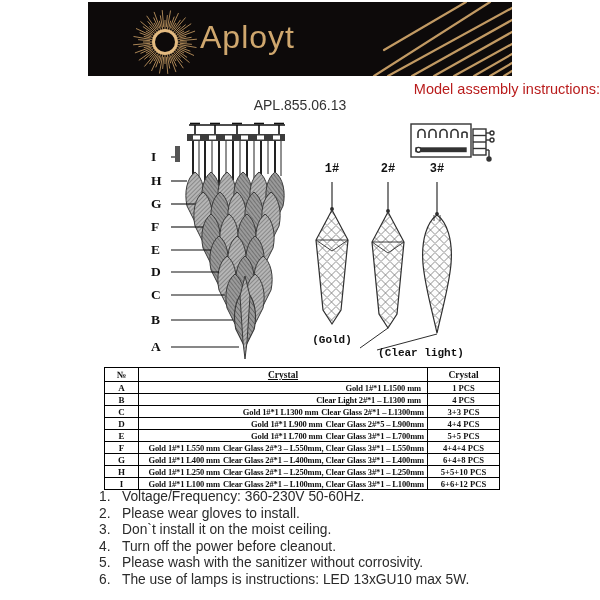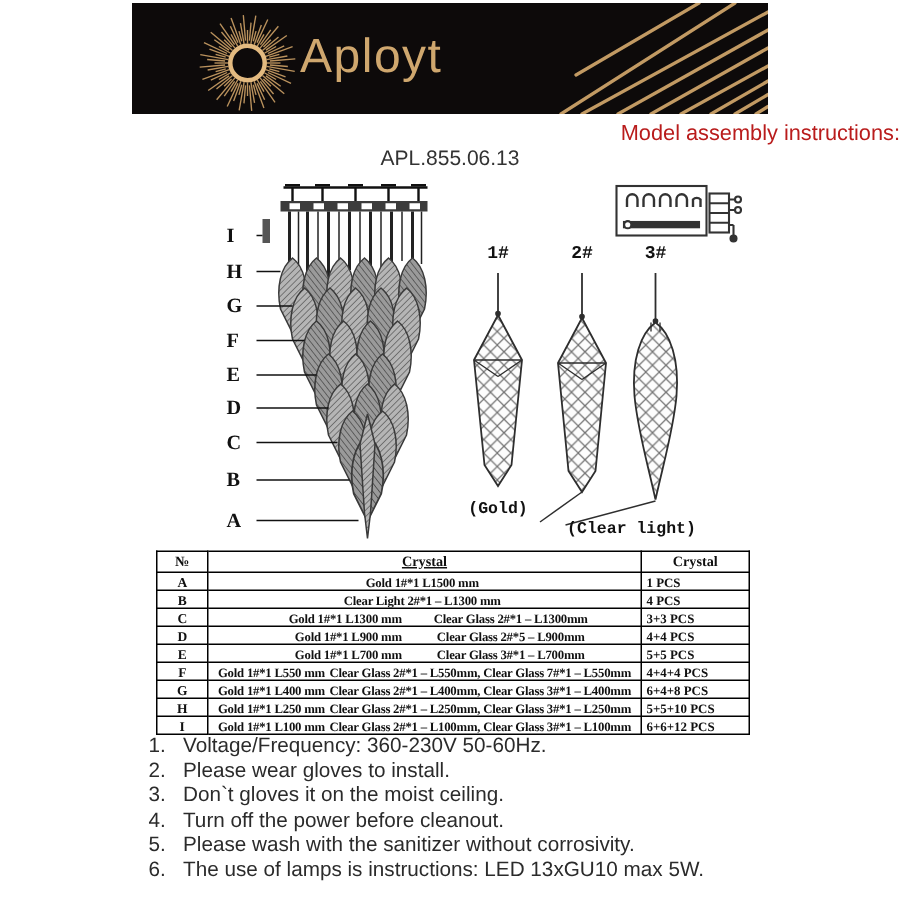--- a/index.html
+++ b/index.html
@@ -31,22 +31,22 @@
   .pfin{position:absolute;font-family:"Liberation Mono",monospace;font-weight:700;font-size:11px;color:#111;text-align:center;}
 
   
   table.parts{position:absolute;left:104px;top:367px;width:396px;border-collapse:collapse;table-layout:fixed;
     font-family:"Liberation Serif",serif;font-weight:700;color:#111;}
   table.parts td,table.parts th{border:1px solid #000;padding:0.5px 3px;white-space:nowrap;overflow:hidden;}
   th.h-num{width:34px;font-size:9.5px;height:14px;}
   th.h-cr{font-size:9.5px;text-decoration:underline;}
   th.h-qty{width:72px;font-size:9.5px;}
   td.c-num{text-align:center;font-size:9px;height:10.5px;}
-  td.c-cr{font-size:8.5px;letter-spacing:-0.15px;text-align:center;}
-  td.c-qty{font-size:8.6px;}
+  td.c-cr{font-size:8.5px;letter-spacing:-0.15px;text-align:right;}
+  td.c-qty{text-align:center;font-size:8.6px;}
   tbody tr:nth-child(n+3):nth-child(-n+5) .cl{display:inline-block;min-width:112px;}
   .cr{margin-left:3px;}
 
   
   .notes{position:absolute;left:99px;top:489px;width:460px;list-style:none;}
   .notes li{font-size:13.8px;line-height:16.6px;color:#2b2b2b;display:flex;}
   .notes .n{width:23px;flex:none;}
 </style>
 </head>
 <body>
@@ -341,21 +341,21 @@
     <td class="c-cr"><span class="cl">Gold 1#*1 L900 mm</span><span class="cr">Clear Glass 2#*5 – L900mm</span></td>
     <td class="c-qty">4+4 PCS</td>
         </tr>
         <tr>
           <td class="c-num">E</td>
     <td class="c-cr"><span class="cl">Gold 1#*1 L700 mm</span><span class="cr">Clear Glass 3#*1 – L700mm</span></td>
     <td class="c-qty">5+5 PCS</td>
         </tr>
         <tr>
           <td class="c-num">F</td>
-    <td class="c-cr"><span class="cl">Gold 1#*1 L550 mm</span><span class="cr">Clear Glass 2#*1 – L550mm, Clear Glass 7#*1 – L550mm</span></td>
+    <td class="c-cr"><span class="cl">Gold 1#*1 L550 mm</span><span class="cr">Clear Glass 2#*3 – L550mm, Clear Glass 3#*1 – L550mm</span></td>
     <td class="c-qty">4+4+4 PCS</td>
         </tr>
         <tr>
           <td class="c-num">G</td>
     <td class="c-cr"><span class="cl">Gold 1#*1 L400 mm</span><span class="cr">Clear Glass 2#*1 – L400mm, Clear Glass 3#*1 – L400mm</span></td>
     <td class="c-qty">6+4+8 PCS</td>
         </tr>
         <tr>
           <td class="c-num">H</td>
     <td class="c-cr"><span class="cl">Gold 1#*1 L250 mm</span><span class="cr">Clear Glass 2#*1 – L250mm, Clear Glass 3#*1 – L250mm</span></td>
@@ -373,21 +373,21 @@
       <li>
         <span class="n">1.</span>
         <span>Voltage/Frequency: 360-230V 50-60Hz.</span>
       </li>
       <li>
         <span class="n">2.</span>
         <span>Please wear gloves to install.</span>
       </li>
       <li>
         <span class="n">3.</span>
-        <span>Don`t gloves it on the moist ceiling.</span>
+        <span>Don`t install it on the moist ceiling.</span>
       </li>
       <li>
         <span class="n">4.</span>
         <span>Turn off the power before cleanout.</span>
       </li>
       <li>
         <span class="n">5.</span>
         <span>Please wash with the sanitizer without corrosivity.</span>
       </li>
       <li>

